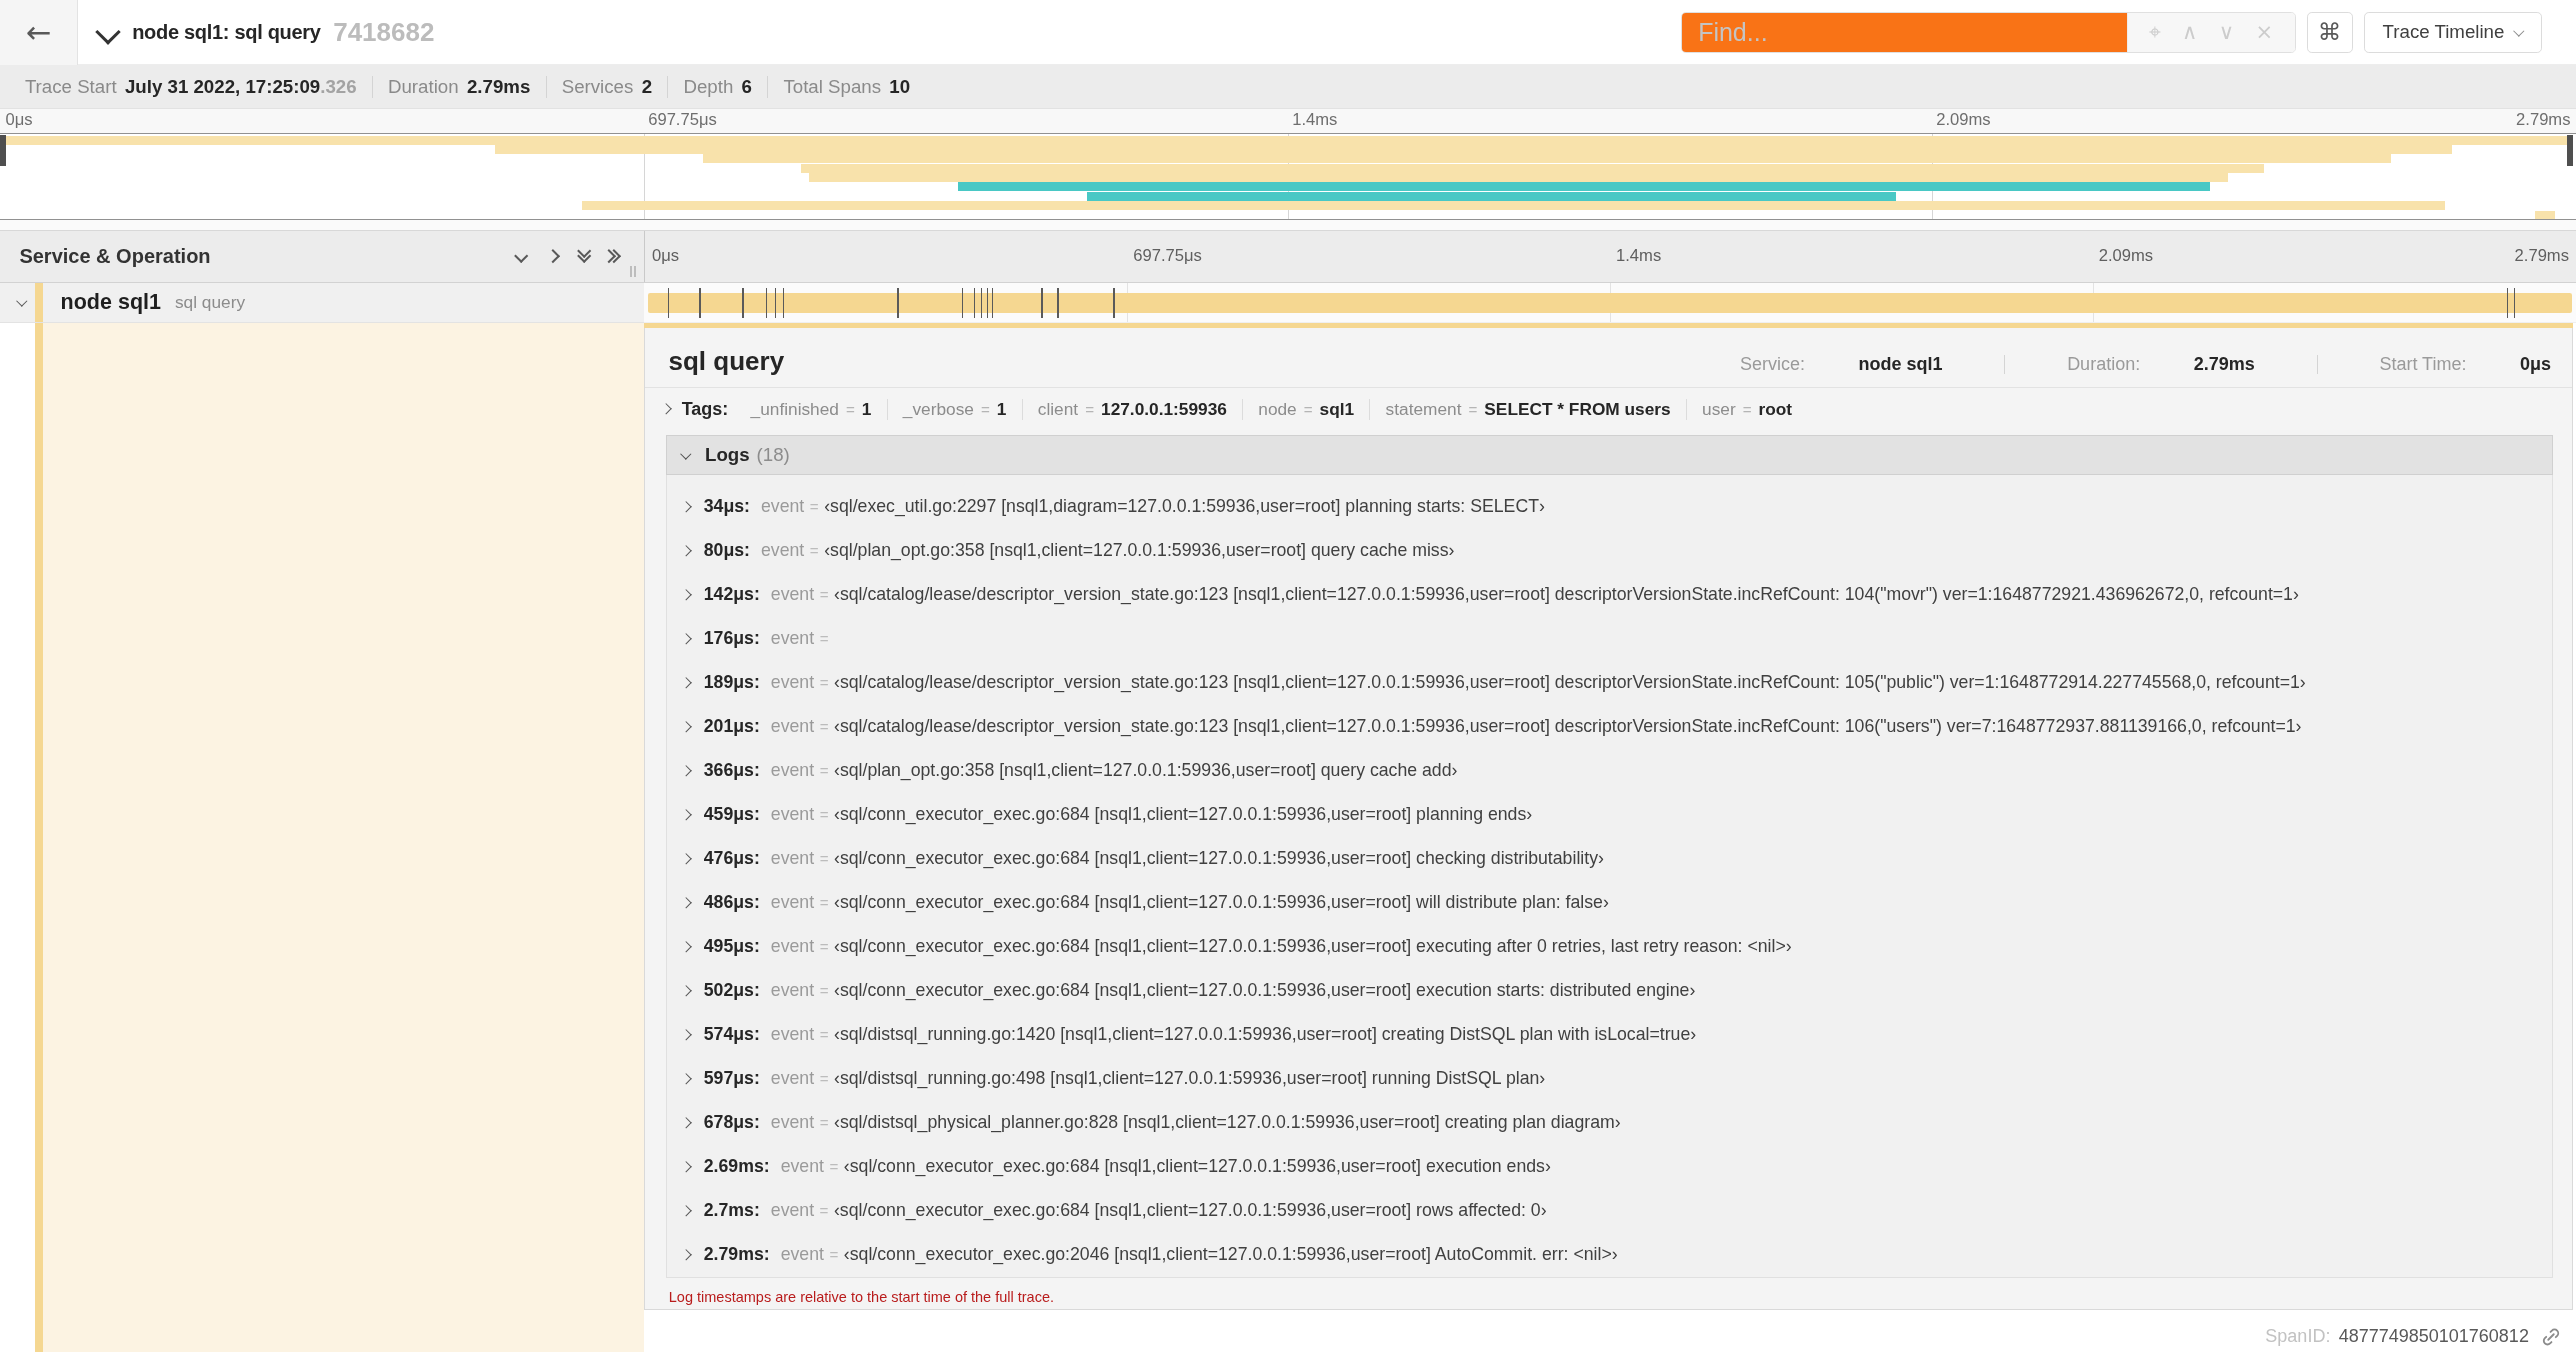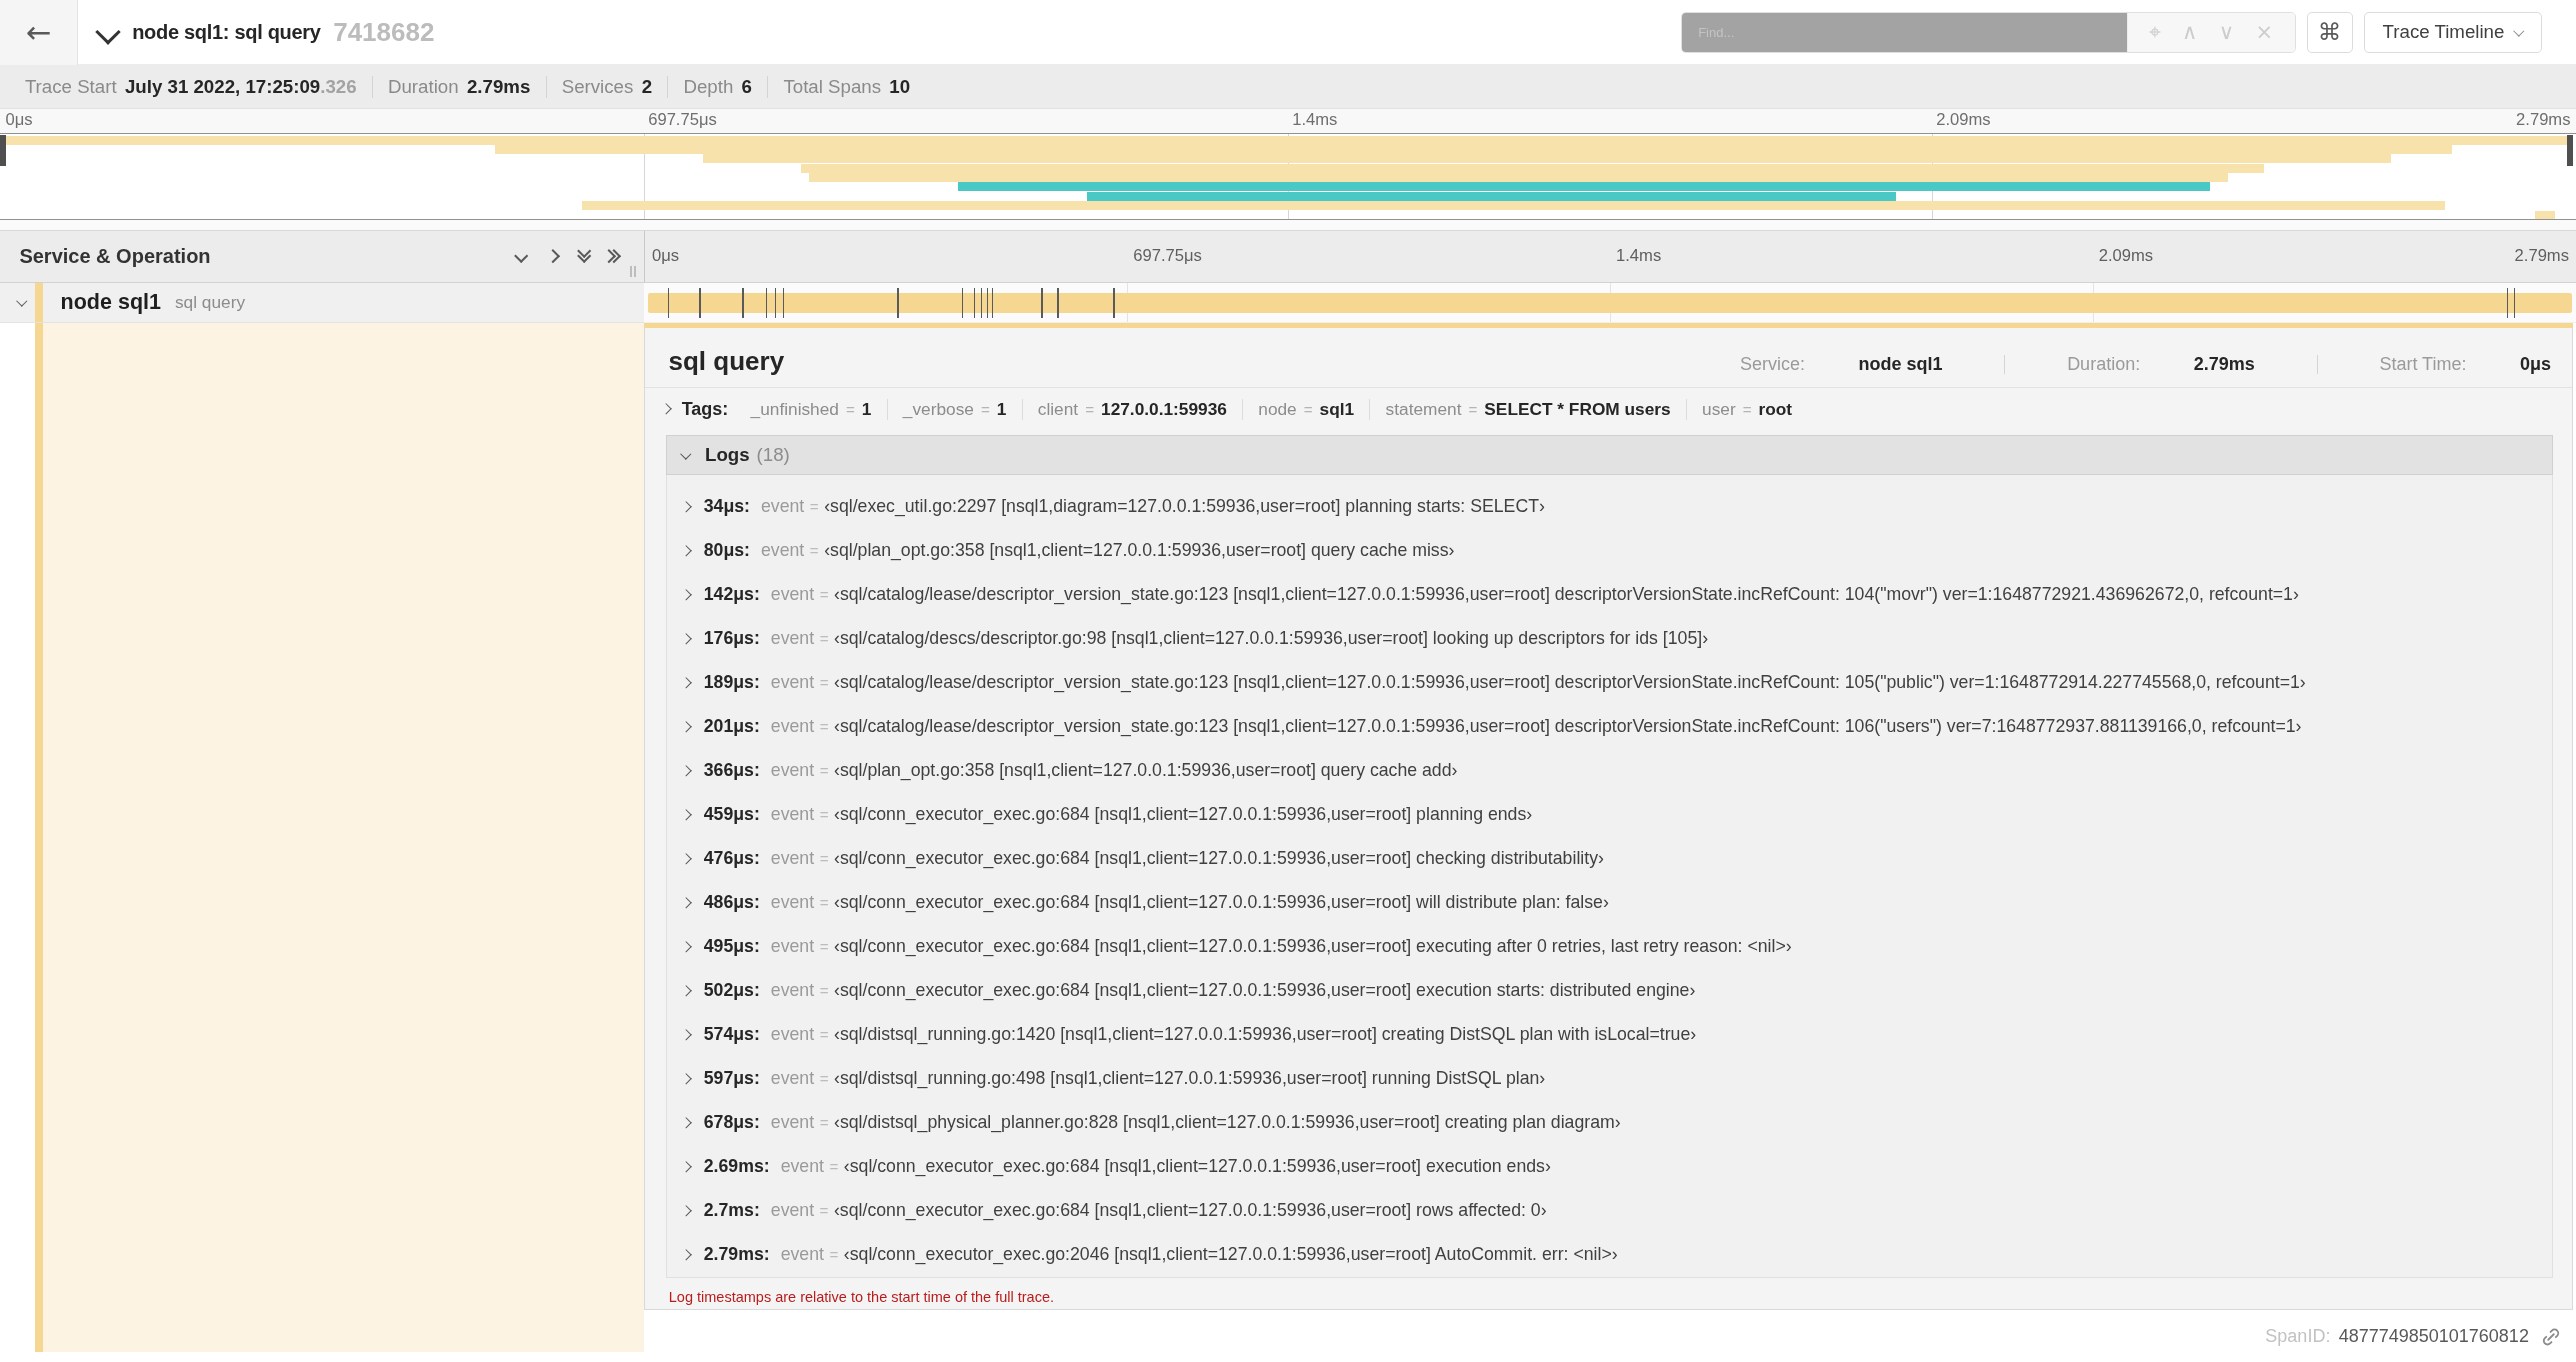--- a/index.html
+++ b/index.html
@@ -24,22 +24,22 @@
   .topbar { position:absolute; left:0; top:0; width:100%; height:65px; background:#fff;
             border-bottom:0.7px solid #ededed; display:flex; align-items:center; }
   .back-btn { width:78px; height:65px; background:#f5f5f5; border-right:0.7px solid #e3e3e3;
               display:flex; align-items:center; justify-content:center; font-size:30.5px; color:#595959;
               font-family:"DejaVu Sans",sans-serif; cursor:pointer; }
   .title-chev { color:#333; margin:0 15.2px 0 21px; }
   .page-title { font-size:20px; font-weight:bold; color:#262626; letter-spacing:-0.3px; }
   .trace-id { font-size:26px; color:#bcbcbc; font-weight:bold; margin-left:12.5px; }
   .topbar-right { margin-left:auto; display:flex; align-items:center; gap:11px; padding-right:34px; }
   .find-box { display:flex; width:615px; height:41px; border:0.7px solid #e0e0e0; border-radius:4.8px; overflow:hidden; background:#fff; }
-  .find-box input { flex:1; border:none; outline:none; font-size:13px; padding:0 16.6px; color:#444;
-                    font-family:"Liberation Sans",sans-serif; background:#a3a3a3; }
+  .find-box input { flex:1; border:none; outline:none; font-size:25px; padding:0 16.6px; color:#444;
+                    font-family:"Liberation Sans",sans-serif; background:#f97316; }
   .find-box input::placeholder { color:#c4c4c4; }
   .find-suffix { width:168px; background:#f7f7f7; border-left:0.7px solid #ededed; display:flex;
                  align-items:center; justify-content:space-evenly; color:#cccccc; font-size:21px;
                  font-family:"DejaVu Sans",sans-serif; }
   .find-suffix span { cursor:pointer; }
   .kbd-btn { width:46px; height:41px; border:0.7px solid #dcdcdc; border-radius:4.8px; background:#fff;
              font-size:23.5px; color:#595959; display:flex; align-items:center; justify-content:center;
              font-family:"DejaVu Sans",sans-serif; cursor:pointer; }
   .view-btn { height:41px; border:0.7px solid #dcdcdc; border-radius:4.8px; background:#fff; padding:0 18px;
               font-size:18.7px; color:#404040; display:flex; align-items:center; gap:11px; cursor:pointer;
@@ -426,21 +426,20 @@
             <span class="lk">event</span>
             <span class="leq">=</span>
             <span class="lv">‹sql/catalog/lease/descriptor_version_state.go:123 [nsql1,client=127.0.0.1:59936,user=root] descriptorVersionState.incRefCount: 104("movr") ver=1:1648772921.436962672,0, refcount=1›</span>
           </div>
 
           <div class="log-row">
             <span class="chev right chev-sm"></span>
             <span class="lt">176μs:</span>
             <span class="lk">event</span>
             <span class="leq">=</span>
-            <span class="lv">‹sql/catalog/descs/descriptor.go:98 [nsql1,client=127.0.0.1:59936,user=root] looking up descriptors for ids [105]›</span>
           </div>
 
           <div class="log-row">
             <span class="chev right chev-sm"></span>
             <span class="lt">189μs:</span>
             <span class="lk">event</span>
             <span class="leq">=</span>
             <span class="lv">‹sql/catalog/lease/descriptor_version_state.go:123 [nsql1,client=127.0.0.1:59936,user=root] descriptorVersionState.incRefCount: 105("public") ver=1:1648772914.227745568,0, refcount=1›</span>
           </div>
 

